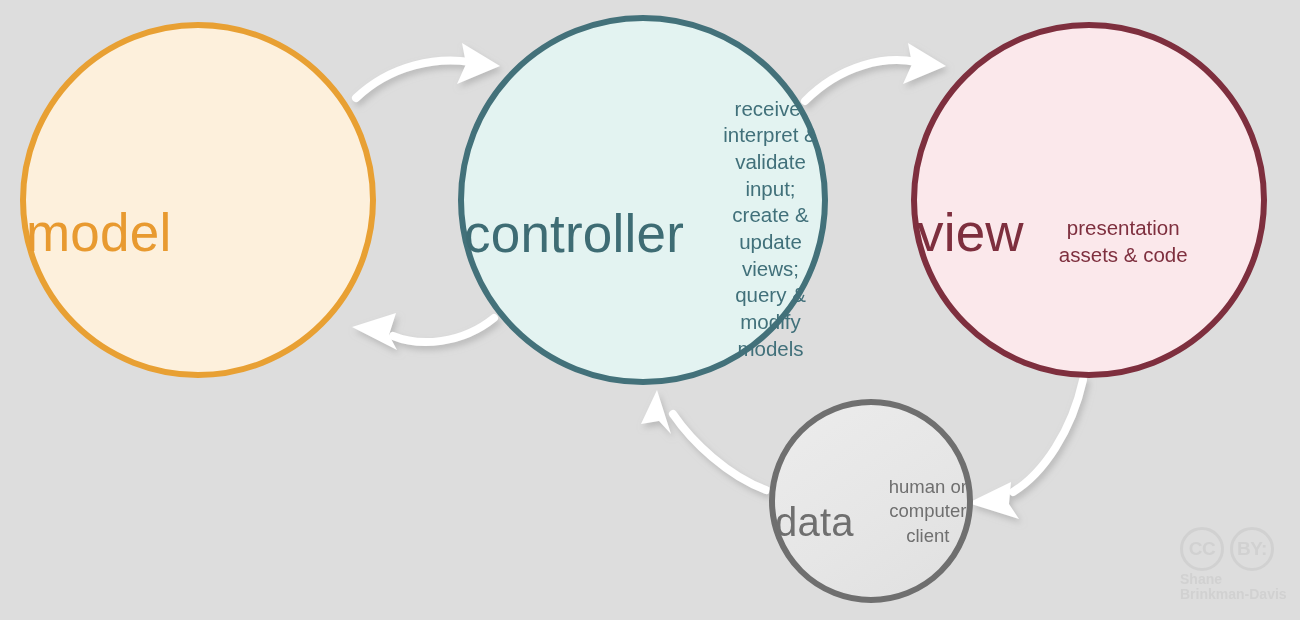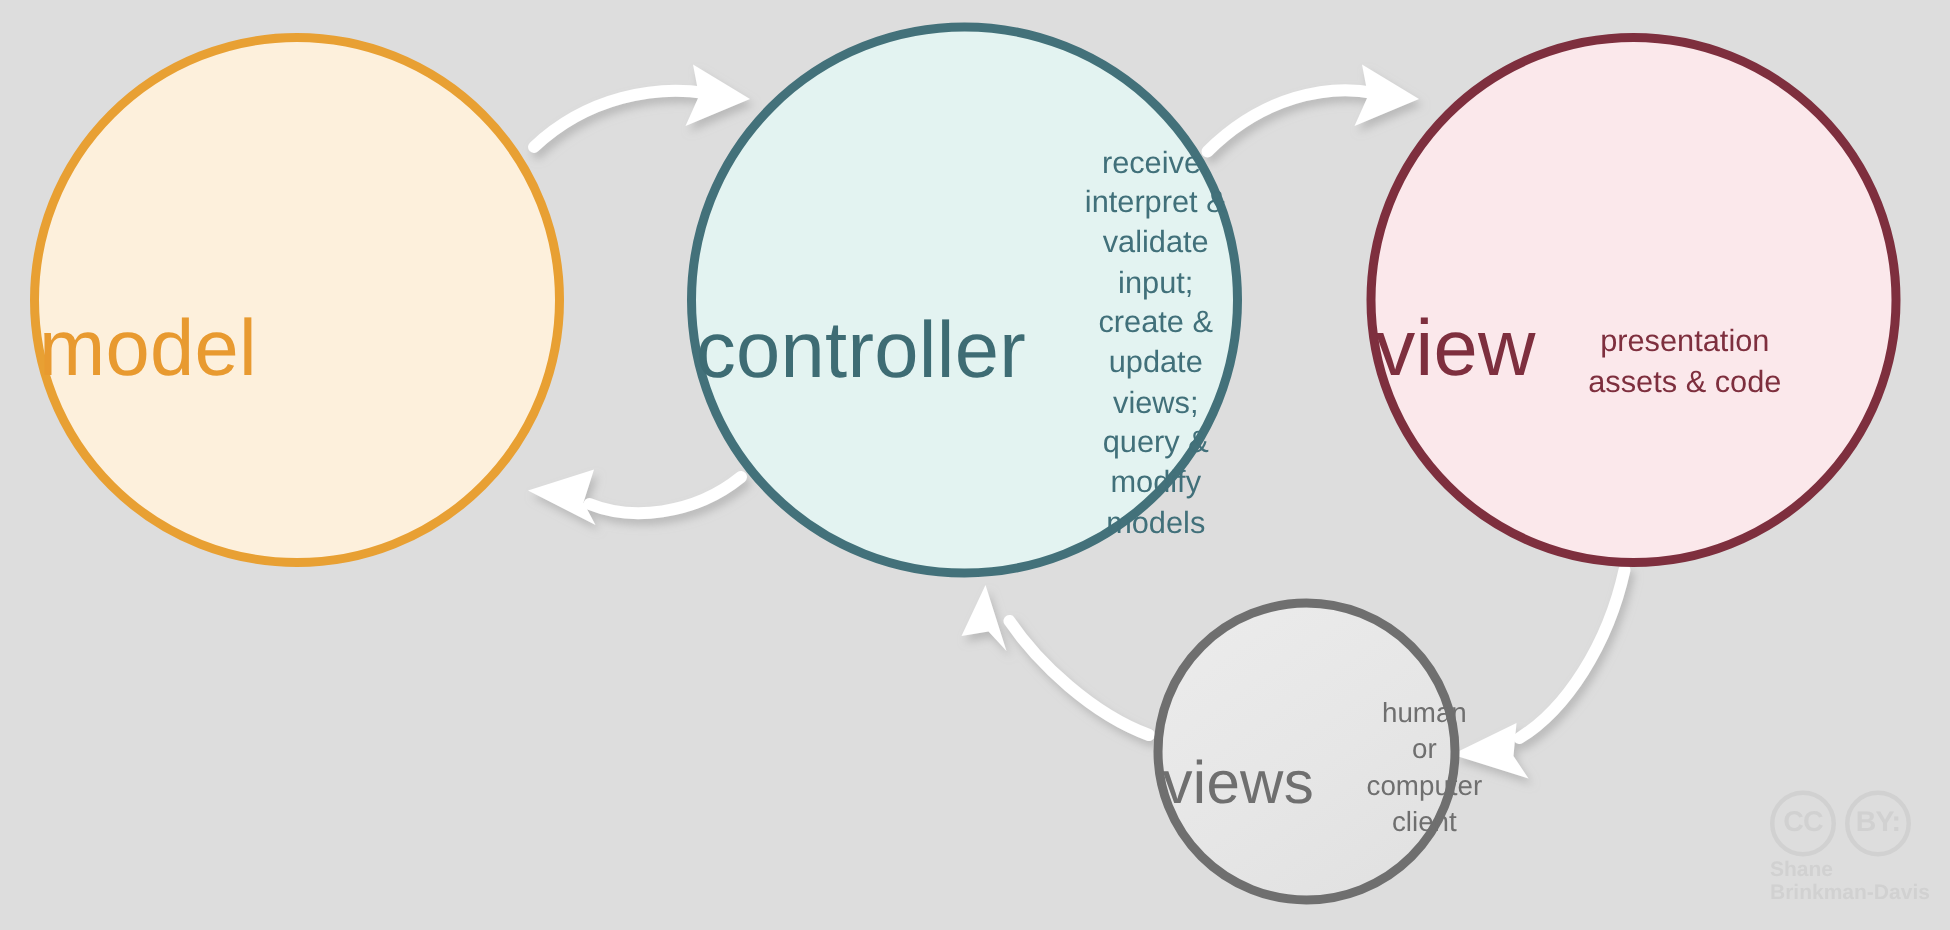--- a/index.html
+++ b/index.html
@@ -215,21 +215,21 @@
 query &amp; modify models</div>
   </div>
 
   <div class="node" id="node-view">
     <div class="node-title">view</div>
     <div class="node-desc">presentation
 assets &amp; code</div>
   </div>
 
   <div class="node" id="node-user">
-    <div class="node-title">views</div>
+    <div class="node-title">data</div>
     <div class="node-desc">human or
 computer client</div>
   </div>
 
   <div id="attribution">
     <div id="cc-badges">
       <div class="cc-badge">CC</div>
       <div class="cc-badge">BY:</div>
     </div>
     <div id="attr-name">Shane

